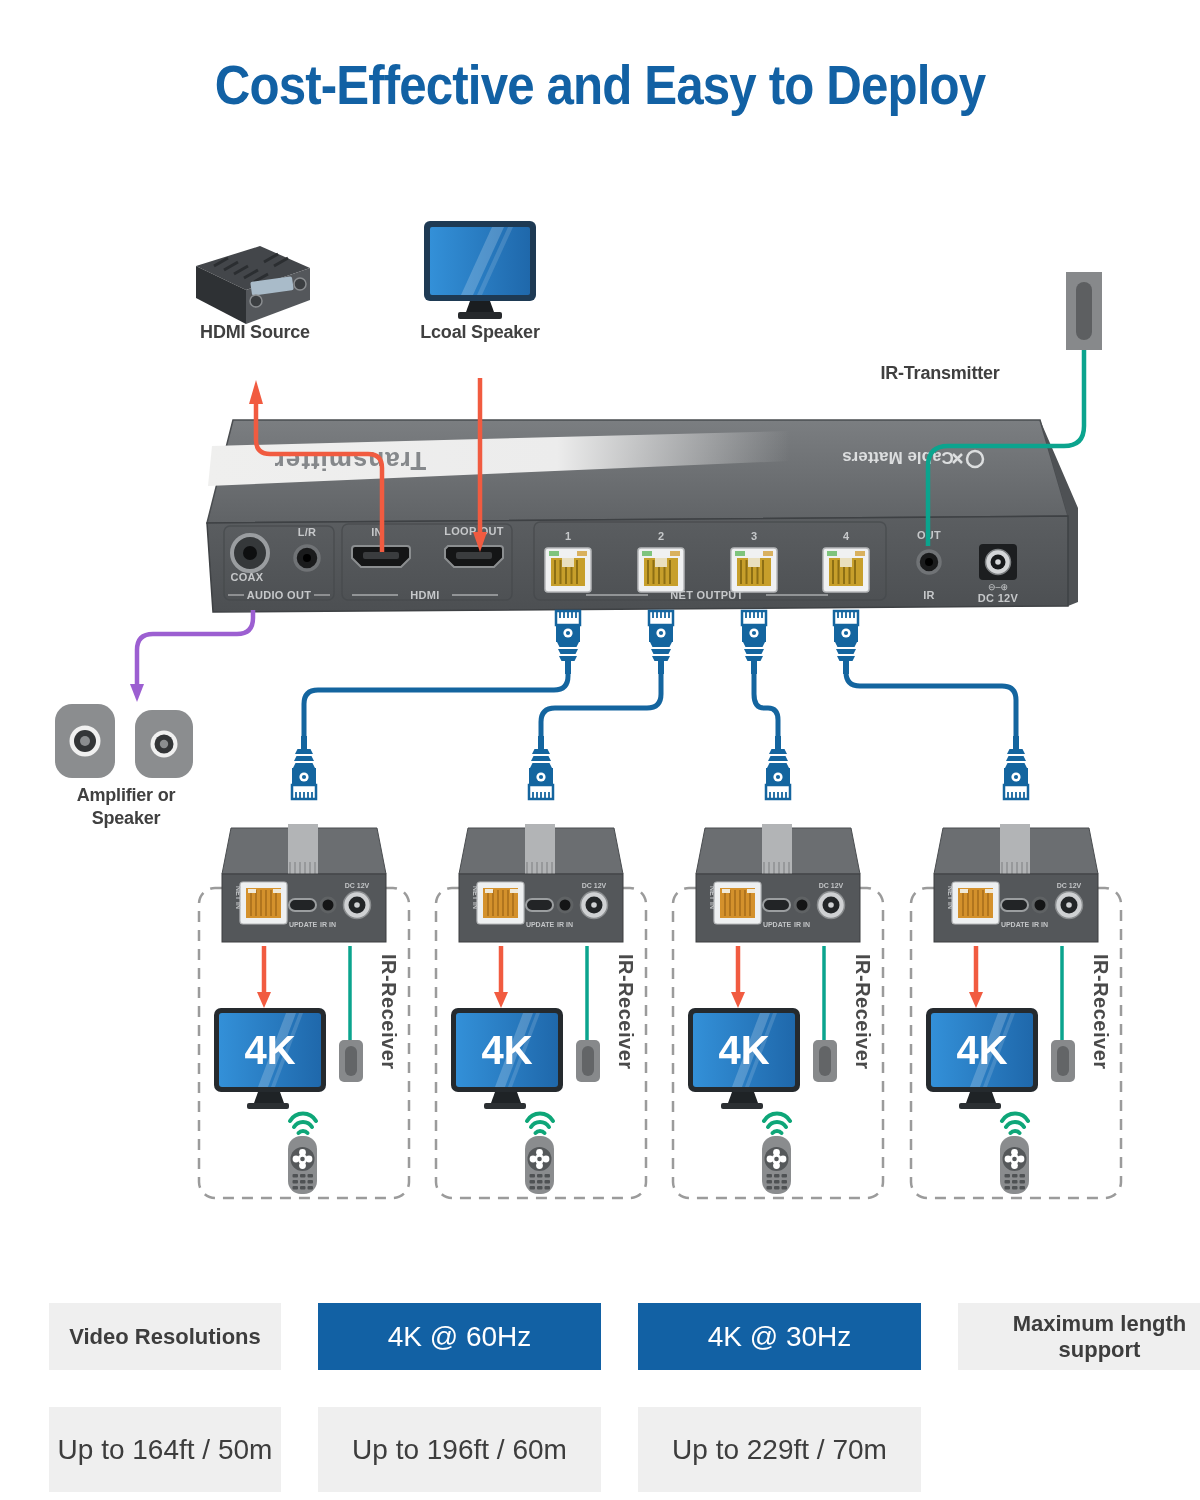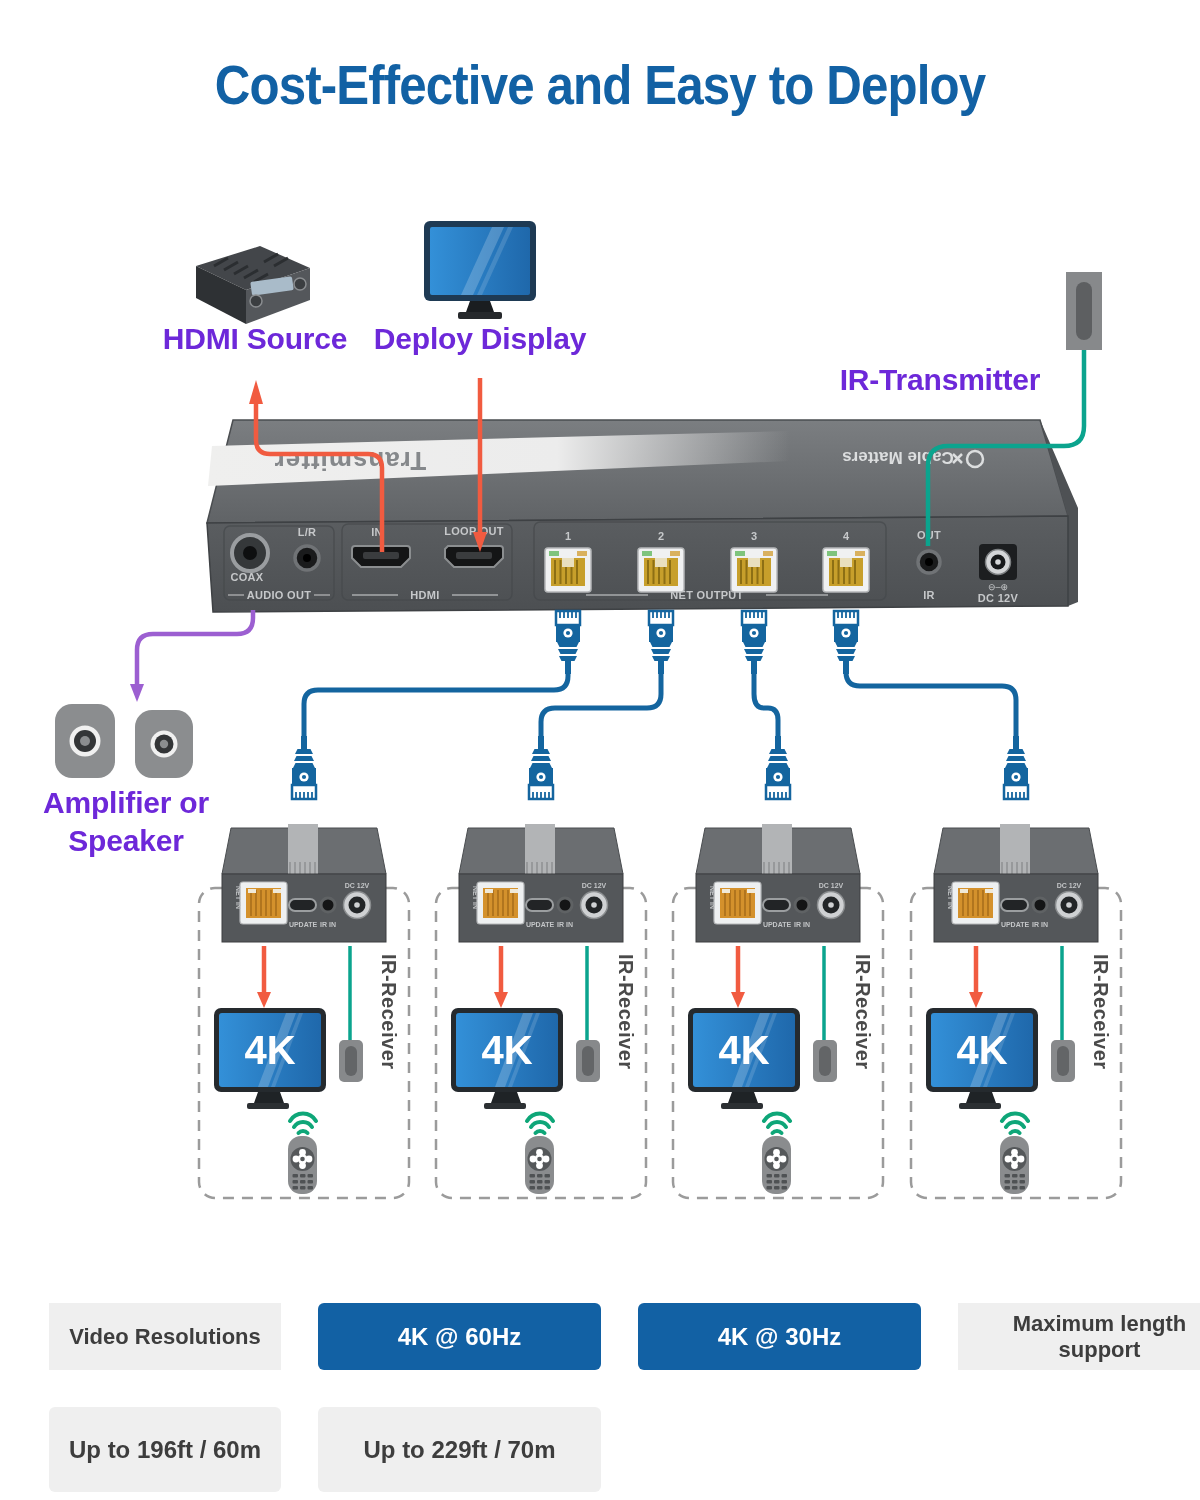--- a/index.html
+++ b/index.html
@@ -1,37 +1,37 @@
 <!DOCTYPE html>
 <html><head>
 <meta charset="utf-8">
 <style>
   html,body{margin:0;padding:0;background:#ffffff;}
   body{width:1200px;height:1500px;position:relative;overflow:hidden;
        font-family:"Liberation Sans",sans-serif;}
   .abs{position:absolute;}
   #title{left:0;top:52px;width:1200px;text-align:center;font-size:56px;font-weight:700;
          color:#1261a4;letter-spacing:-1px;transform:scaleX(0.88);transform-origin:center;}
-  .dev-label{position:absolute;text-align:center;font-weight:700;color:#6d28d9;
-             font-size:30px;letter-spacing:-0.2px;}
+  .dev-label{position:absolute;text-align:center;font-weight:700;color:#404040;
+             font-size:18px;letter-spacing:-0.2px;}
   #amp-label{left:26px;top:784px;width:200px;line-height:1.25;}
   svg text{font-family:"Liberation Sans",sans-serif;}
   .portlbl{fill:#c6c8ca;font-size:11px;font-weight:700;letter-spacing:0.3px;}
   .portnum{fill:#c6c8ca;font-size:11px;font-weight:700;}
   .tinylbl{fill:#c3c5c7;font-size:7px;font-weight:700;}
   .grouplines{stroke:#a9abad;stroke-width:1.4;}
   
   #spec-table{left:49px;top:1303px;width:1097px;display:grid;
               grid-template-columns:232px 283px 283px 283px;
               grid-template-rows:67px 85px;column-gap:5px;row-gap:8px;gap:37px;}
   .cell{display:flex;align-items:center;justify-content:center;text-align:center;}
   .cell.gray{background:#efefef;color:#3d3d3d;}
   .cell.blue{background:#1261a4;color:#ffffff;}
   .cell.hdr{font-size:22px;font-weight:700;line-height:1.15;}
-  .cell.val{font-size:24px;font-weight:700;border-radius:6px;}
+  .cell.val{font-size:28px;font-weight:400;}
 </style>
 </head>
 <body>
 
 <svg class="abs" width="1200" height="1500" viewBox="0 0 1200 1500" style="left:0;top:0">
   <defs>
     <linearGradient id="tvGrad" x1="0" y1="0" x2="1" y2="0">
       <stop offset="0" stop-color="#3390d8"></stop>
         <stop offset="1" stop-color="#1f68ab"></stop>
     </linearGradient>
@@ -282,28 +282,29 @@
 
   <use href="#rx-group" x="304"></use>
   <use href="#rx-group" x="541"></use>
   <use href="#rx-group" x="778"></use>
   <use href="#rx-group" x="1016"></use>
 </svg>
 
 <div id="title" class="abs">Cost-Effective and Easy to Deploy</div>
 
 <div class="dev-label" style="left:145px;top:322px;width:220px;">HDMI Source</div>
-<div class="dev-label" style="left:370px;top:322px;width:220px;">Deploy Display</div>
+<div class="dev-label" style="left:370px;top:322px;width:220px;">Lcoal Speaker</div>
 <div class="dev-label" style="left:830px;top:322px;width:220px;margin-top:41px;">IR-Transmitter</div>
 
 <div id="amp-label" class="dev-label">
   <div>Amplifier or</div>
   <div>Speaker</div>
 </div>
 
 <div id="spec-table" class="abs">
   <div class="cell gray hdr">Video Resolutions</div>
   <div class="cell blue val">4K @ 60Hz</div>
   <div class="cell blue val">4K @ 30Hz</div>
   <div class="cell gray hdr" style="padding:0 18px;">Maximum length support</div>
+  <div class="cell gray val">Up to 164ft / 50m</div>
   <div class="cell gray val">Up to 196ft / 60m</div>
   <div class="cell gray val">Up to 229ft / 70m</div>
 </div>
 
 </body></html>

